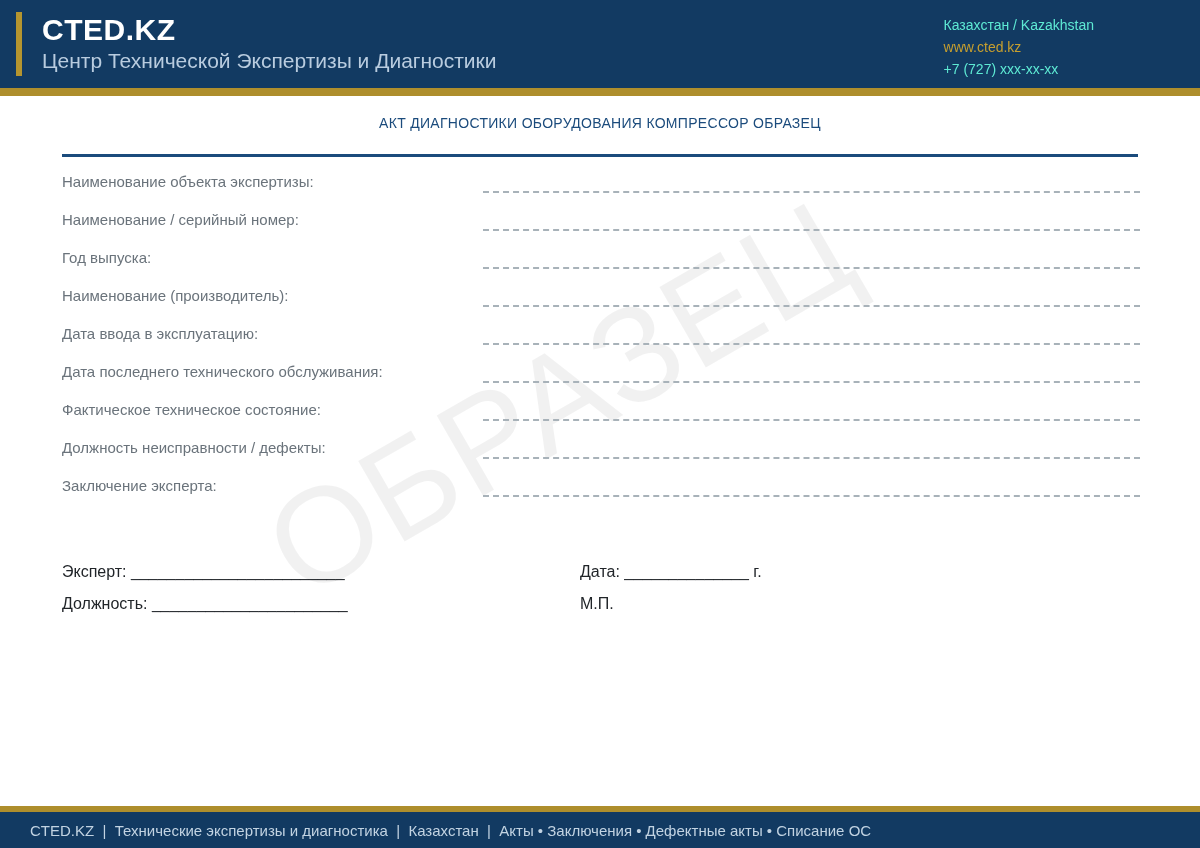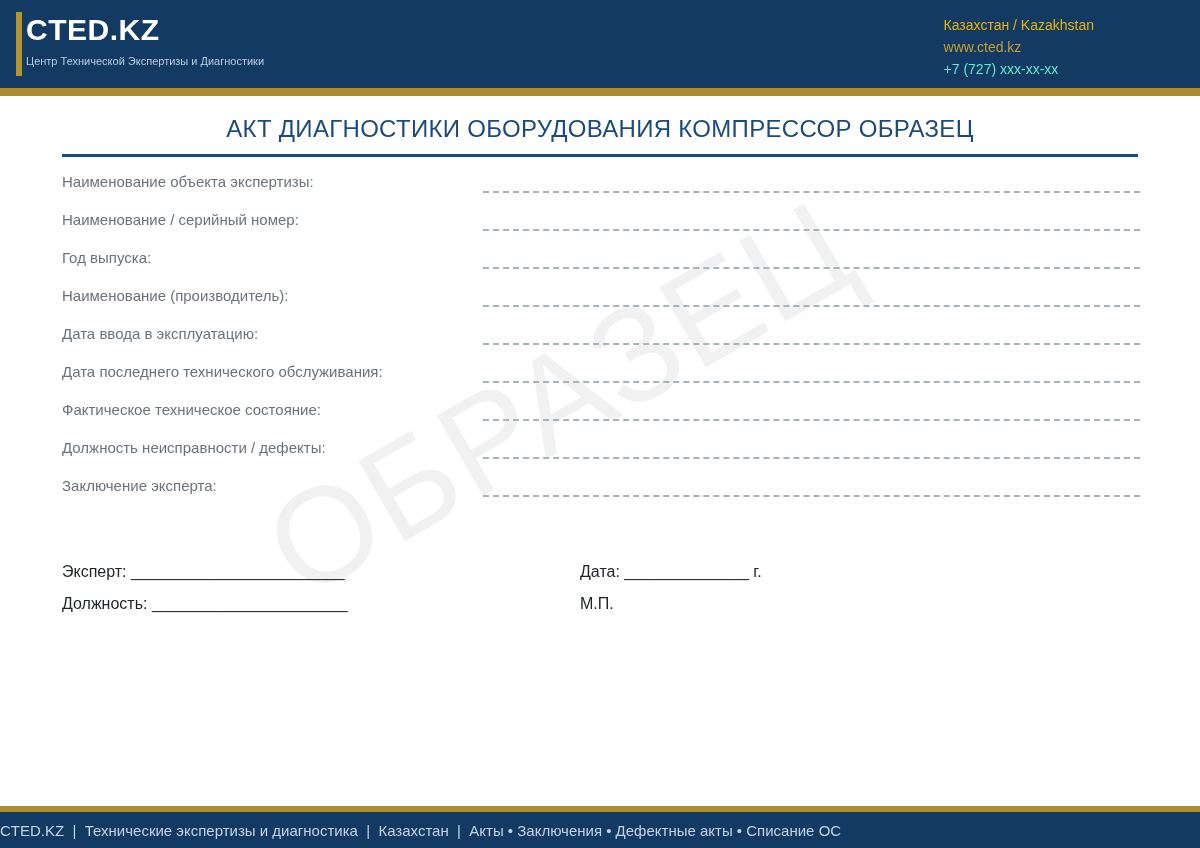--- a/index.html
+++ b/index.html
@@ -9,34 +9,34 @@
 
   
   .header {
     position: absolute; top: 0; left: 0; width: 1200px; height: 88px;
     background: #123A62; display: flex; justify-content: space-between;
   }
   .gold-strip-top {
     position: absolute; top: 88px; left: 0; width: 1200px; height: 8px; background: #AE8E2C;
   }
   .logo-block {
-    margin: 12px 0 0 16px; border-left: 6px solid #B5952F; padding-left: 4px; height: 64px;
+    margin: 12px 0 0 16px; border-left: 6px solid #B5952F; padding-left: 20px; height: 64px;
     display: flex; flex-direction: column; justify-content: flex-start;
   }
   .logo-text { color: #ffffff; font-size: 30px; font-weight: 700; letter-spacing: 0.5px; line-height: 36px; }
-  .logo-subtitle { color: #B9CCDF; font-size: 11px; line-height: 20px; margin-top: 3px; }
+  .logo-subtitle { color: #B9CCDF; font-size: 21px; line-height: 20px; margin-top: 3px; }
   .header-contacts { margin: 14px 106px 0 0; text-align: left; font-size: 14px; line-height: 22px; }
-  .contact-country { color: #eab308; }
+  .contact-country { color: #5eead4; }
   .contact-site { color: #C79F2E; cursor: pointer; }
   .contact-phone { color: #5eead4; }
 
   
   .doc-title {
     position: absolute; top: 115px; left: 0; width: 1200px;
-    text-align: center; color: #1B4B7C; font-size: 24px; font-weight: 500; letter-spacing: 0.3px;
+    text-align: center; color: #1B4B7C; font-size: 14px; font-weight: 500; letter-spacing: 0.3px;
   }
   .title-rule {
     position: absolute; top: 154px; left: 62px; width: 1076px; height: 3px; background: #1B4B7C;
   }
   .fields { position: absolute; top: 168px; left: 62px; width: 1078px; }
   .field-row { position: relative; height: 38px; }
   .field-label {
     position: absolute; left: 0; top: 5px; color: #6A737B; font-size: 15px; white-space: nowrap;
   }
   .field-line {
@@ -60,21 +60,21 @@
   .sig-line { letter-spacing: 0; }
 
   
   .gold-strip-bottom {
     position: absolute; top: 806px; left: 0; width: 1200px; height: 6px; background: #AE8E2C;
   }
   .footer {
     position: absolute; top: 812px; left: 0; width: 1200px; height: 36px;
     background: #123A62; display: flex; align-items: center;
   }
-  .footer-text { color: #C2D3E2; font-size: 15px; white-space: pre; }
+  .footer-text { color: #C2D3E2; font-size: 15px; padding-left: 30px; white-space: pre; }
 </style>
 </head>
 <body>
 
 <div class="page">
 
   <div class="header">
     <div class="logo-block">
       <div class="logo-text">CTED.KZ</div>
       <div class="logo-subtitle">Центр Технической Экспертизы и Диагностики</div>

